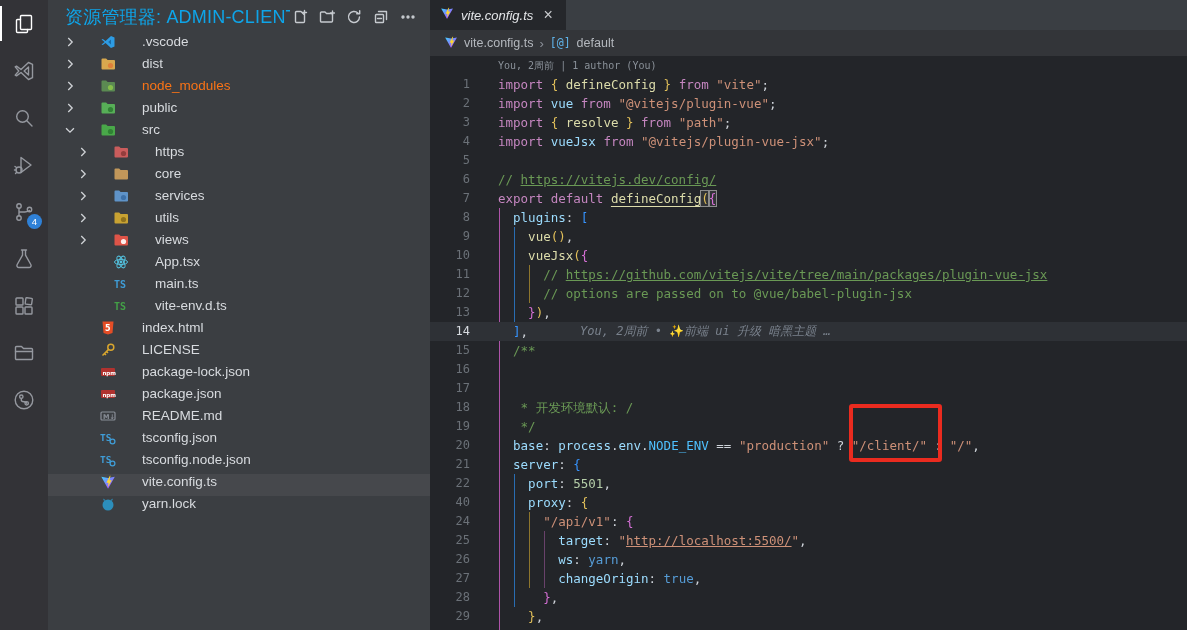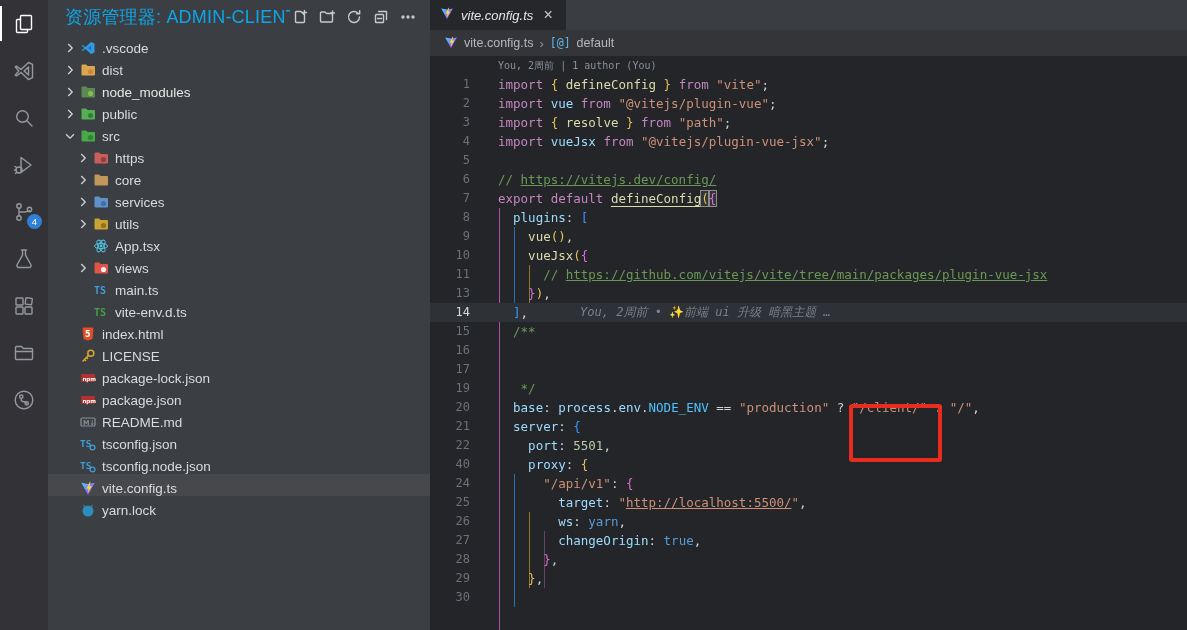--- a/index.html
+++ b/index.html
@@ -19,30 +19,30 @@
 
   
   .sidebar{width:382px;background:#3b3e42;flex-shrink:0;display:flex;flex-direction:column;color:#d4d7db;}
   .sb-header{height:34px;display:flex;align-items:center;padding:0 12px 0 17px;}
   .sb-title{font-size:18px;color:#0ea5e9;letter-spacing:.2px;white-space:nowrap;overflow:hidden;}
   .sb-actions{margin-left:auto;display:flex;gap:7px;align-items:center;}
   .sb-actions .act{width:20px;height:20px;display:flex;align-items:center;justify-content:center;
     color:#c6cacf;border-radius:4px;cursor:pointer;}
   .sb-actions svg{width:16px;height:16px;}
   .tree{flex:1;overflow:hidden;}
-  .tree-row{height:22px;display:flex;align-items:flex-end;font-size:13.5px;cursor:pointer;white-space:nowrap;}
+  .tree-row{height:22px;display:flex;align-items:flex-start;font-size:13.5px;cursor:pointer;white-space:nowrap;gap:20px;}
   .tree-row.lvl1{padding-left:14px;}
   .tree-row.lvl2{padding-left:27px;}
   .tree-row.selected{background:#46484c;}
   .tree-row .chev{width:16px;height:16px;flex-shrink:0;display:flex;align-items:center;justify-content:center;color:#cfd2d6;}
   .tree-row .chev svg{width:14px;height:14px;}
   .tree-row .ficon{width:17px;height:16px;margin:0 6px 0 1px;flex-shrink:0;display:flex;align-items:center;justify-content:center;}
   .tree-row .ficon svg{width:16px;height:16px;}
   .tree-row .lbl{color:#d8dbdf;}
-  .tree-row.dim .lbl{color:#e5e5e5;}
+  .tree-row.dim .lbl{color:#f97316;}
 
   
   .editorcol{flex:1;display:flex;flex-direction:column;position:relative;background:#232529;}
   .tabbar{height:30px;background:#3a3e43;display:flex;flex-shrink:0;}
   .tab{background:#25272b;display:flex;align-items:center;padding:0 10px;gap:7px;cursor:pointer;}
   .tab .tab-label{font-style:italic;font-size:13px;color:#e3e5e8;}
   .tab .tab-close{color:#c8cacd;font-size:16px;line-height:1;width:16px;text-align:center;border-radius:3px;cursor:pointer;}
   .breadcrumb{height:26px;background:#333539;display:flex;align-items:center;padding:0 14px;gap:6px;
     font-size:12.5px;color:#b4b8be;flex-shrink:0;}
   .breadcrumb .sep{color:#8a8f98;font-size:13px;}
@@ -305,44 +305,44 @@
           </span>
           <span class="ficon">
             <svg viewBox="0 0 16 16">
               <path d="M1.5 3.6a1 1 0 0 1 1-1h3.6l1.5 1.5h6.4a1 1 0 0 1 1 1v7.3a1 1 0 0 1-1 1h-11.5a1 1 0 0 1-1-1z" fill="#c8a232"></path>
               <circle cx="10.5" cy="9.5" r="2.6" fill="#8a6d1a" opacity="0.9"></circle>
             </svg>
           </span>
           <span class="lbl">utils</span>
         </div>
         <div class="tree-row lvl2">
+          <span class="chev">
+            <svg viewBox="0 0 16 16" fill="none" stroke="currentColor" stroke-width="1.5">
+              <path d="M6 3.5L10.5 8 6 12.5"></path>
+            </svg>
+          </span>
+          <span class="ficon">
+            <svg viewBox="0 0 16 16">
+              <path d="M1.5 3.6a1 1 0 0 1 1-1h3.6l1.5 1.5h6.4a1 1 0 0 1 1 1v7.3a1 1 0 0 1-1 1h-11.5a1 1 0 0 1-1-1z" fill="#de5448"></path>
+              <circle cx="10.5" cy="9.5" r="2.6" fill="#ffffff" opacity="0.9"></circle>
+            </svg>
+          </span>
+          <span class="lbl">views</span>
+        </div>
+        <div class="tree-row lvl2">
           <span class="chev"></span>
           <span class="ficon">
             <svg viewBox="0 0 16 16" stroke="#53c1de" fill="none">
               <circle cx="8" cy="8" r="1.4" fill="#53c1de" stroke="none"></circle>
               <ellipse cx="8" cy="8" rx="6.5" ry="2.6"></ellipse>
               <ellipse cx="8" cy="8" rx="6.5" ry="2.6" transform="rotate(60 8 8)"></ellipse>
               <ellipse cx="8" cy="8" rx="6.5" ry="2.6" transform="rotate(120 8 8)"></ellipse>
             </svg>
           </span>
           <span class="lbl">App.tsx</span>
-        </div>
-        <div class="tree-row lvl2">
-          <span class="chev">
-            <svg viewBox="0 0 16 16" fill="none" stroke="currentColor" stroke-width="1.5">
-              <path d="M6 3.5L10.5 8 6 12.5"></path>
-            </svg>
-          </span>
-          <span class="ficon">
-            <svg viewBox="0 0 16 16">
-              <path d="M1.5 3.6a1 1 0 0 1 1-1h3.6l1.5 1.5h6.4a1 1 0 0 1 1 1v7.3a1 1 0 0 1-1 1h-11.5a1 1 0 0 1-1-1z" fill="#de5448"></path>
-              <circle cx="10.5" cy="9.5" r="2.6" fill="#ffffff" opacity="0.9"></circle>
-            </svg>
-          </span>
-          <span class="lbl">views</span>
         </div>
         <div class="tree-row lvl2">
           <span class="chev"></span>
           <span class="ficon">
             <svg viewBox="0 0 16 16">
               <text x="1" y="12" font-family="DejaVu Sans Mono,monospace" font-size="10" font-weight="bold" fill="#3f9cd6">TS</text>
             </svg>
           </span>
           <span class="lbl">main.ts</span>
         </div>
@@ -501,25 +501,27 @@
           <div class="code-line"><span class="gutter">2</span><span class="code-text"><span class="tk-kw">import </span><span class="tk-var">vue </span><span class="tk-kw">from </span><span class="tk-str">"@vitejs/plugin-vue"</span><span class="tk-pl">;</span></span></div>
           <div class="code-line"><span class="gutter">3</span><span class="code-text"><span class="tk-kw">import </span><span class="tk-b1">{ </span><span class="tk-fn">resolve </span><span class="tk-b1">} </span><span class="tk-kw">from </span><span class="tk-str">"path"</span><span class="tk-pl">;</span></span></div>
           <div class="code-line"><span class="gutter">4</span><span class="code-text"><span class="tk-kw">import </span><span class="tk-var">vueJsx </span><span class="tk-kw">from </span><span class="tk-str">"@vitejs/plugin-vue-jsx"</span><span class="tk-pl">;</span></span></div>
           <div class="code-line"><span class="gutter">5</span><span class="code-text"></span></div>
           <div class="code-line"><span class="gutter">6</span><span class="code-text"><span class="tk-cm">// </span><span class="tk-cmU">https://vitejs.dev/config/</span></span></div>
           <div class="code-line"><span class="gutter">7</span><span class="code-text"><span class="tk-kw">export </span><span class="tk-kw">default </span><span class="tk-fnU">defineConfig</span><span class="tk-b1x">(</span><span class="tk-b2x">{</span></span></div>
           <div class="code-line"><span class="gutter">8</span><span class="code-text"><span class="tk-pl">  </span><span class="tk-var">plugins</span><span class="tk-pl">: </span><span class="tk-b3">[</span></span></div>
           <div class="code-line"><span class="gutter">9</span><span class="code-text"><span class="tk-pl">    </span><span class="tk-fn">vue</span><span class="tk-b1">()</span><span class="tk-pl">,</span></span></div>
           <div class="code-line"><span class="gutter">10</span><span class="code-text"><span class="tk-pl">    </span><span class="tk-fn">vueJsx</span><span class="tk-b1">(</span><span class="tk-b2">{</span></span></div>
           <div class="code-line"><span class="gutter">11</span><span class="code-text"><span class="tk-cm">      // </span><span class="tk-cmU">https://github.com/vitejs/vite/tree/main/packages/plugin-vue-jsx</span></span></div>
+          <div class="code-line"><span class="gutter">12</span><span class="code-text"><span class="tk-cm">      // options are passed on to @vue/babel-plugin-jsx</span></span></div>
           <div class="code-line"><span class="gutter">13</span><span class="code-text"><span class="tk-b2">    }</span><span class="tk-b1">)</span><span class="tk-pl">,</span></span></div>
           <div class="code-line current"><span class="gutter">14</span><span class="code-text"><span class="tk-b3">  ]</span><span class="tk-pl">,</span></span><span class="blame"><span>You, 2周前 • </span><span class="spark">✨</span><span>前端 ui 升级 暗黑主题 …</span></span></div>
           <div class="code-line"><span class="gutter">15</span><span class="code-text"><span class="tk-cm">  /**</span></span></div>
           <div class="code-line"><span class="gutter">16</span></div>
           <div class="code-line"><span class="gutter">17</span></div>
+          <div class="code-line"><span class="gutter">18</span><span class="code-text"><span class="tk-cm">   * 开发环境默认: /</span></span></div>
           <div class="code-line"><span class="gutter">19</span><span class="code-text"><span class="tk-cm">   */</span></span></div>
           <div class="code-line"><span class="gutter">20</span><span class="code-text"><span class="tk-pl">  </span><span class="tk-var">base</span><span class="tk-pl">: </span><span class="tk-var">process</span><span class="tk-pl">.</span><span class="tk-var">env</span><span class="tk-pl">.</span><span class="tk-const">NODE_ENV</span><span class="tk-pl"> == </span><span class="tk-str">"production"</span><span class="tk-pl"> ? </span><span class="tk-str">"/client/"</span><span class="tk-pl"> : </span><span class="tk-str">"/"</span><span class="tk-pl">,</span></span></div>
           <div class="code-line"><span class="gutter">21</span><span class="code-text"><span class="tk-pl">  </span><span class="tk-var">server</span><span class="tk-pl">: </span><span class="tk-b3">{</span></span></div>
           <div class="code-line"><span class="gutter">22</span><span class="code-text"><span class="tk-pl">    </span><span class="tk-var">port</span><span class="tk-pl">: </span><span class="tk-num">5501</span><span class="tk-pl">,</span></span></div>
           <div class="code-line"><span class="gutter">40</span><span class="code-text"><span class="tk-pl">    </span><span class="tk-var">proxy</span><span class="tk-pl">: </span><span class="tk-b1">{</span></span></div>
           <div class="code-line"><span class="gutter">24</span><span class="code-text"><span class="tk-pl">      </span><span class="tk-str">"/api/v1"</span><span class="tk-pl">: </span><span class="tk-b2">{</span></span></div>
           <div class="code-line"><span class="gutter">25</span><span class="code-text"><span class="tk-pl">        </span><span class="tk-var">target</span><span class="tk-pl">: </span><span class="tk-str">"</span><span class="tk-strU">http://localhost:5500/</span><span class="tk-str">"</span><span class="tk-pl">,</span></span></div>
           <div class="code-line"><span class="gutter">26</span><span class="code-text"><span class="tk-pl">        </span><span class="tk-var">ws</span><span class="tk-pl">: </span><span class="tk-bool">yarn</span><span class="tk-pl">,</span></span></div>
           <div class="code-line"><span class="gutter">27</span><span class="code-text"><span class="tk-pl">        </span><span class="tk-var">changeOrigin</span><span class="tk-pl">: </span><span class="tk-bool">true</span><span class="tk-pl">,</span></span></div>
           <div class="code-line"><span class="gutter">28</span><span class="code-text"><span class="tk-b2">      }</span><span class="tk-pl">,</span></span></div>

